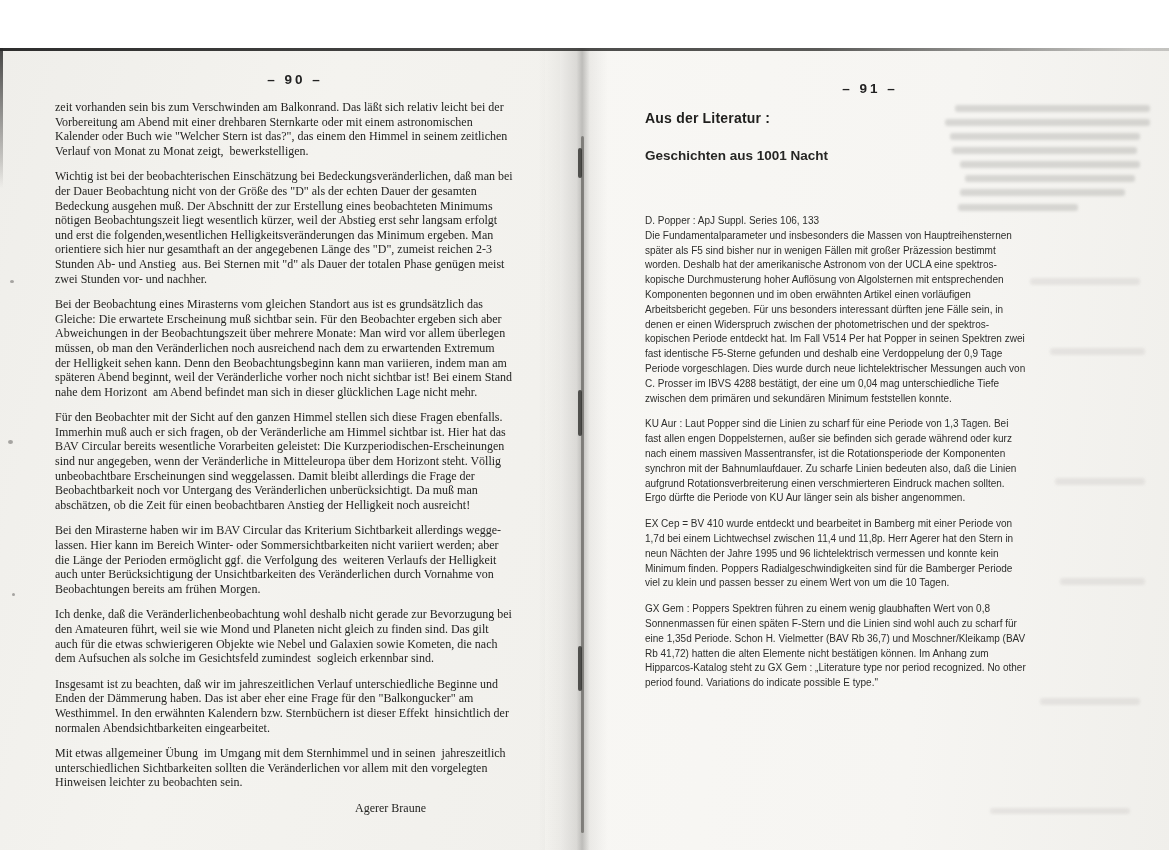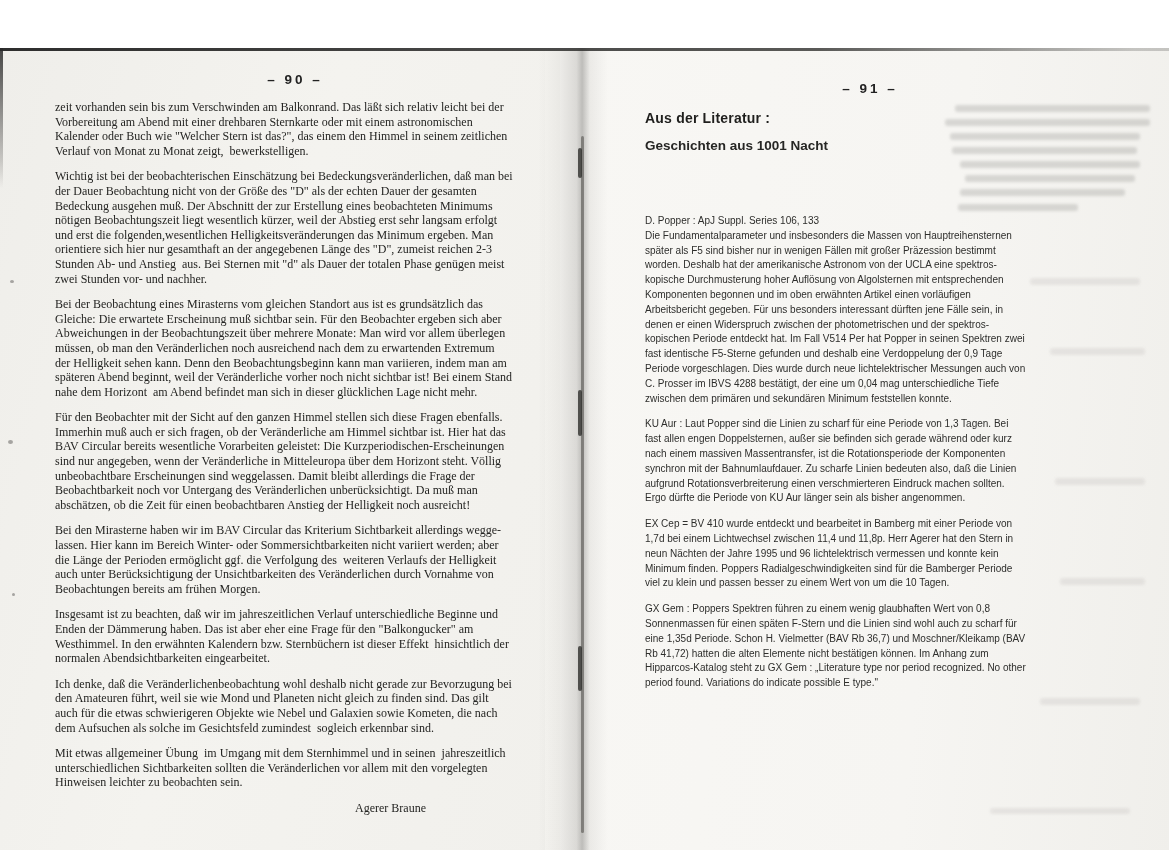--- a/index.html
+++ b/index.html
@@ -31,21 +31,21 @@
     font-size:12px;line-height:14.6px;color:#242422;
   }
   .textcol-left p{white-space:pre;margin:0 0 11px 0;}
   .signature{margin:6px 0 0 300px;white-space:pre;}
 
   .h-literatur{
     position:absolute;top:62px;left:85px;
     font:bold 14px "Liberation Sans",sans-serif;color:#1f1f1d;letter-spacing:.2px;
   }
   .h-geschichten{
-    position:absolute;top:90px;left:85px;
+    position:absolute;top:100px;left:85px;
     font:bold 13.5px "Liberation Sans",sans-serif;color:#262624;text-align:center;
   }
   .h-bedeckung{
     position:absolute;top:135px;left:85px;width:500px;text-align:center;
     font:bold 13.5px "Liberation Sans",sans-serif;color:#262624;
   }
   .textcol-right{
     position:absolute;top:166px;left:85px;width:505px;
     font-family:"Liberation Sans",sans-serif;
     font-size:10px;line-height:14.8px;color:#2e2e2c;
@@ -103,28 +103,28 @@
 BAV Circular bereits wesentliche Vorarbeiten geleistet: Die Kurzperiodischen-Erscheinungen
 sind nur angegeben, wenn der Veränderliche in Mitteleuropa über dem Horizont steht. Völlig
 unbeobachtbare Erscheinungen sind weggelassen. Damit bleibt allerdings die Frage der
 Beobachtbarkeit noch vor Untergang des Veränderlichen unberücksichtigt. Da muß man
 abschätzen, ob die Zeit für einen beobachtbaren Anstieg der Helligkeit noch ausreicht!</p>
         <p>Bei den Mirasterne haben wir im BAV Circular das Kriterium Sichtbarkeit allerdings wegge-
 lassen. Hier kann im Bereich Winter- oder Sommersichtbarkeiten nicht variiert werden; aber
 die Länge der Perioden ermöglicht ggf. die Verfolgung des  weiteren Verlaufs der Helligkeit
 auch unter Berücksichtigung der Unsichtbarkeiten des Veränderlichen durch Vornahme von
 Beobachtungen bereits am frühen Morgen.</p>
+        <p>Ich denke, daß die Veränderlichenbeobachtung wohl deshalb nicht gerade zur Bevorzugung bei
+den Amateuren führt, weil sie wie Mond und Planeten nicht gleich zu finden sind. Das gilt
+auch für die etwas schwierigeren Objekte wie Nebel und Galaxien sowie Kometen, die nach
+dem Aufsuchen als solche im Gesichtsfeld zumindest  sogleich erkennbar sind.</p>
         <p>Insgesamt ist zu beachten, daß wir im jahreszeitlichen Verlauf unterschiedliche Beginne und
 Enden der Dämmerung haben. Das ist aber eher eine Frage für den "Balkongucker" am
 Westhimmel. In den erwähnten Kalendern bzw. Sternbüchern ist dieser Effekt  hinsichtlich der
 normalen Abendsichtbarkeiten eingearbeitet.</p>
-        <p>Ich denke, daß die Veränderlichenbeobachtung wohl deshalb nicht gerade zur Bevorzugung bei
-den Amateuren führt, weil sie wie Mond und Planeten nicht gleich zu finden sind. Das gilt
-auch für die etwas schwierigeren Objekte wie Nebel und Galaxien sowie Kometen, die nach
-dem Aufsuchen als solche im Gesichtsfeld zumindest  sogleich erkennbar sind.</p>
         <p>Mit etwas allgemeiner Übung  im Umgang mit dem Sternhimmel und in seinen  jahreszeitlich
 unterschiedlichen Sichtbarkeiten sollten die Veränderlichen vor allem mit den vorgelegten
 Hinweisen leichter zu beobachten sein.</p>
         <div class="signature">Agerer Braune</div>
       </div>
     <div class="textcol-left" style="top:auto;bottom:0;height:0;"></div>
   </div>
   <div class="textcol-left" style="top:52px;"></div>
 
   <div class="page page-right">

